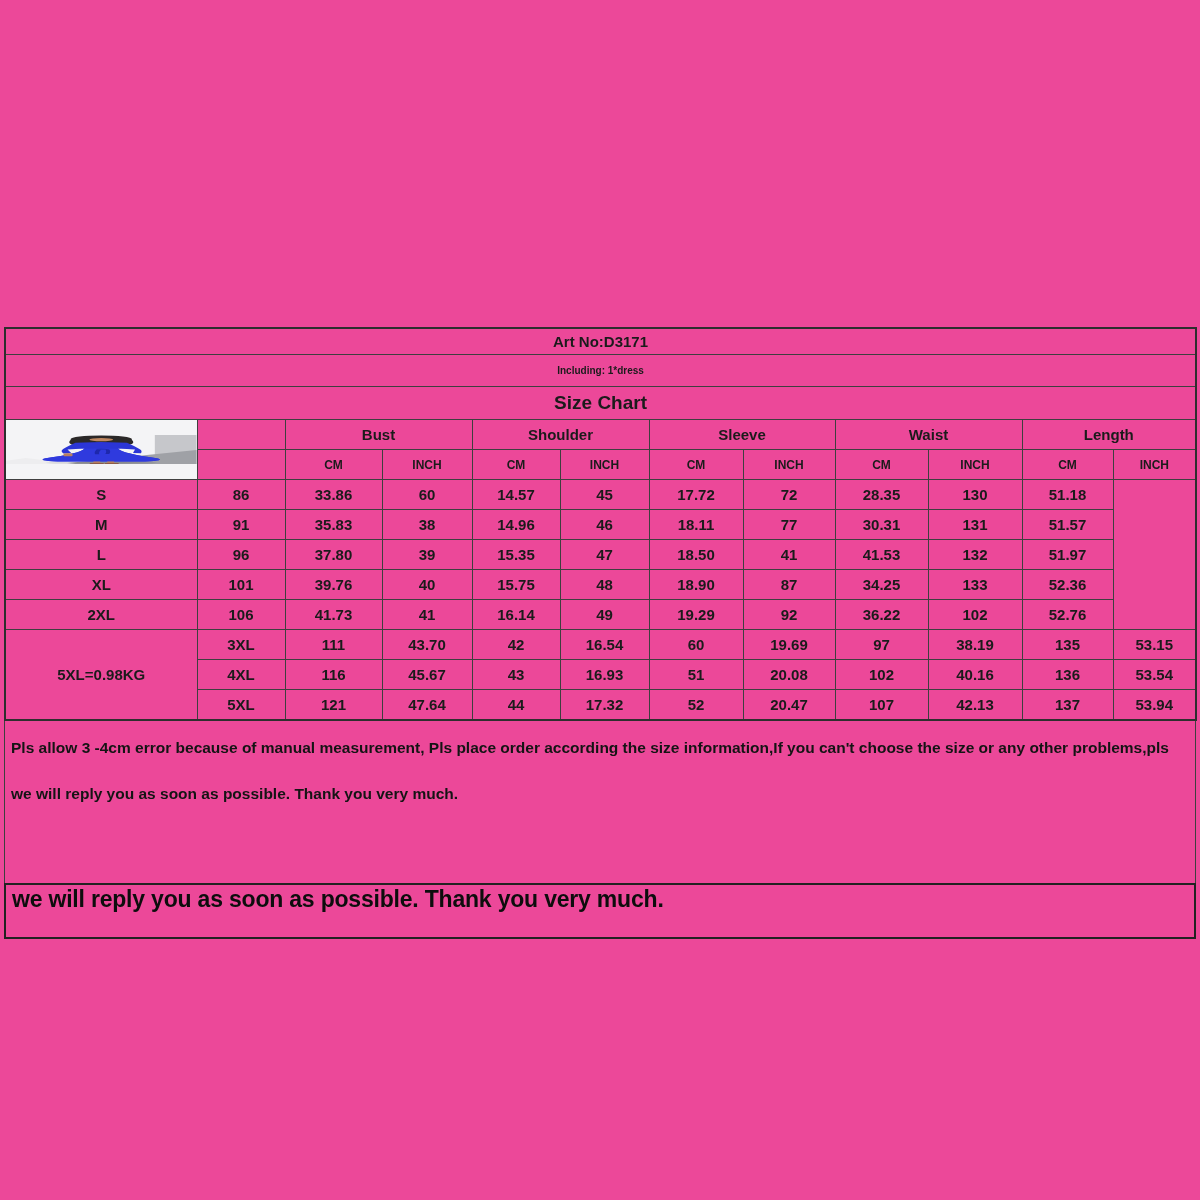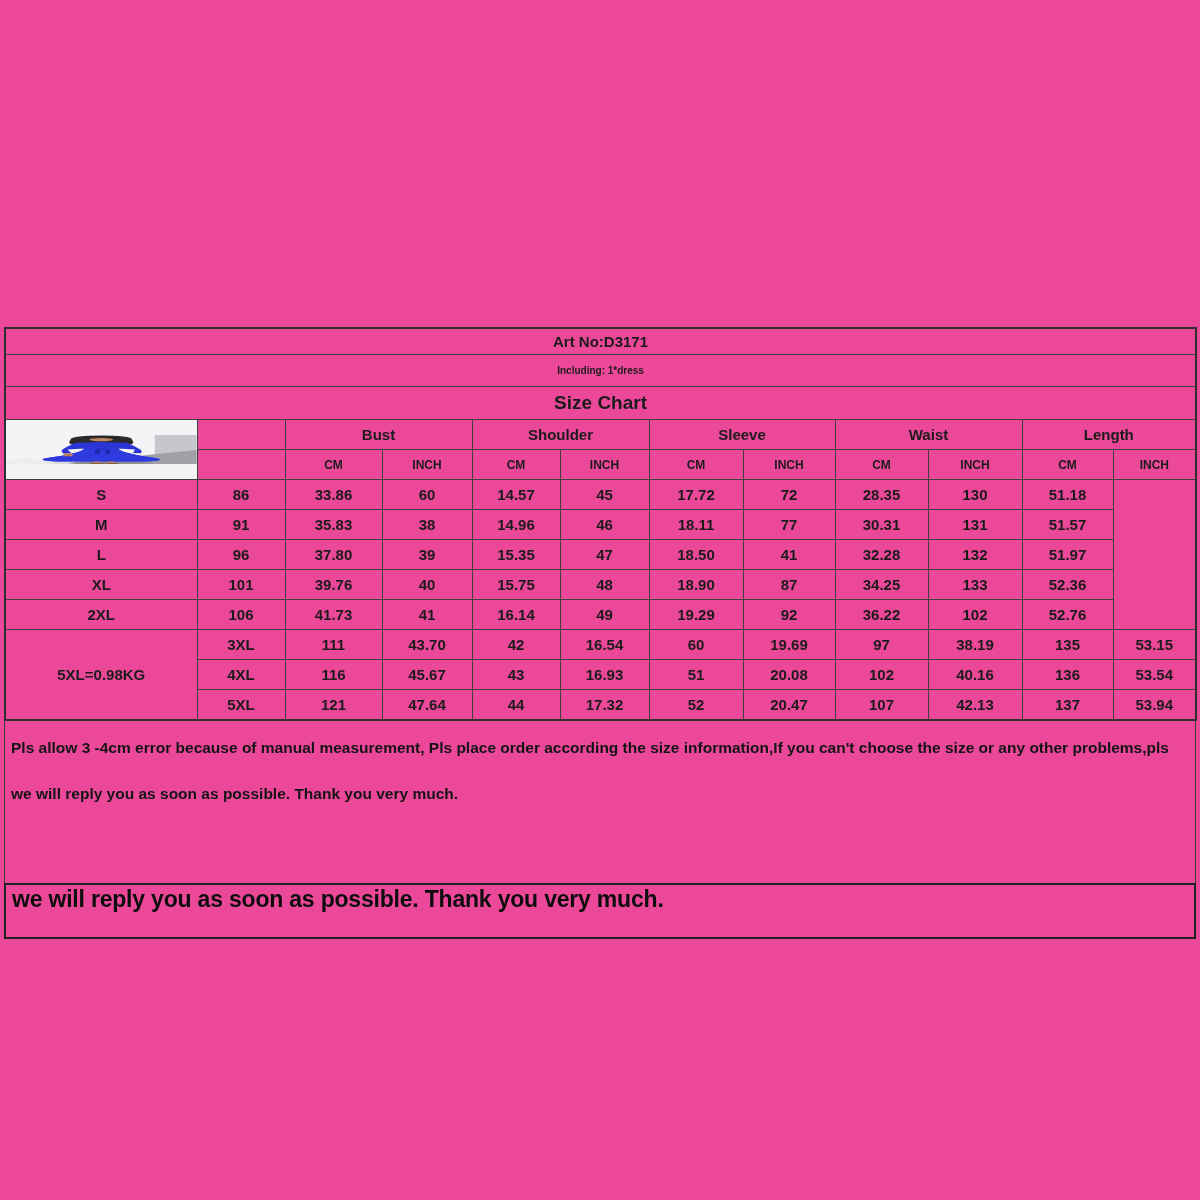--- a/index.html
+++ b/index.html
@@ -144,21 +144,21 @@
           </tr>
           <tr class="r-data">
             <td>L</td>
             <td>96</td>
             <td>37.80</td>
             <td>39</td>
             <td>15.35</td>
             <td>47</td>
             <td>18.50</td>
             <td>41</td>
-            <td>32.28</td>
+            <td>41.53</td>
             <td>132</td>
             <td>51.97</td>
           </tr>
           <tr class="r-data">
             <td>XL</td>
             <td>101</td>
             <td>39.76</td>
             <td>40</td>
             <td>15.75</td>
             <td>48</td>

